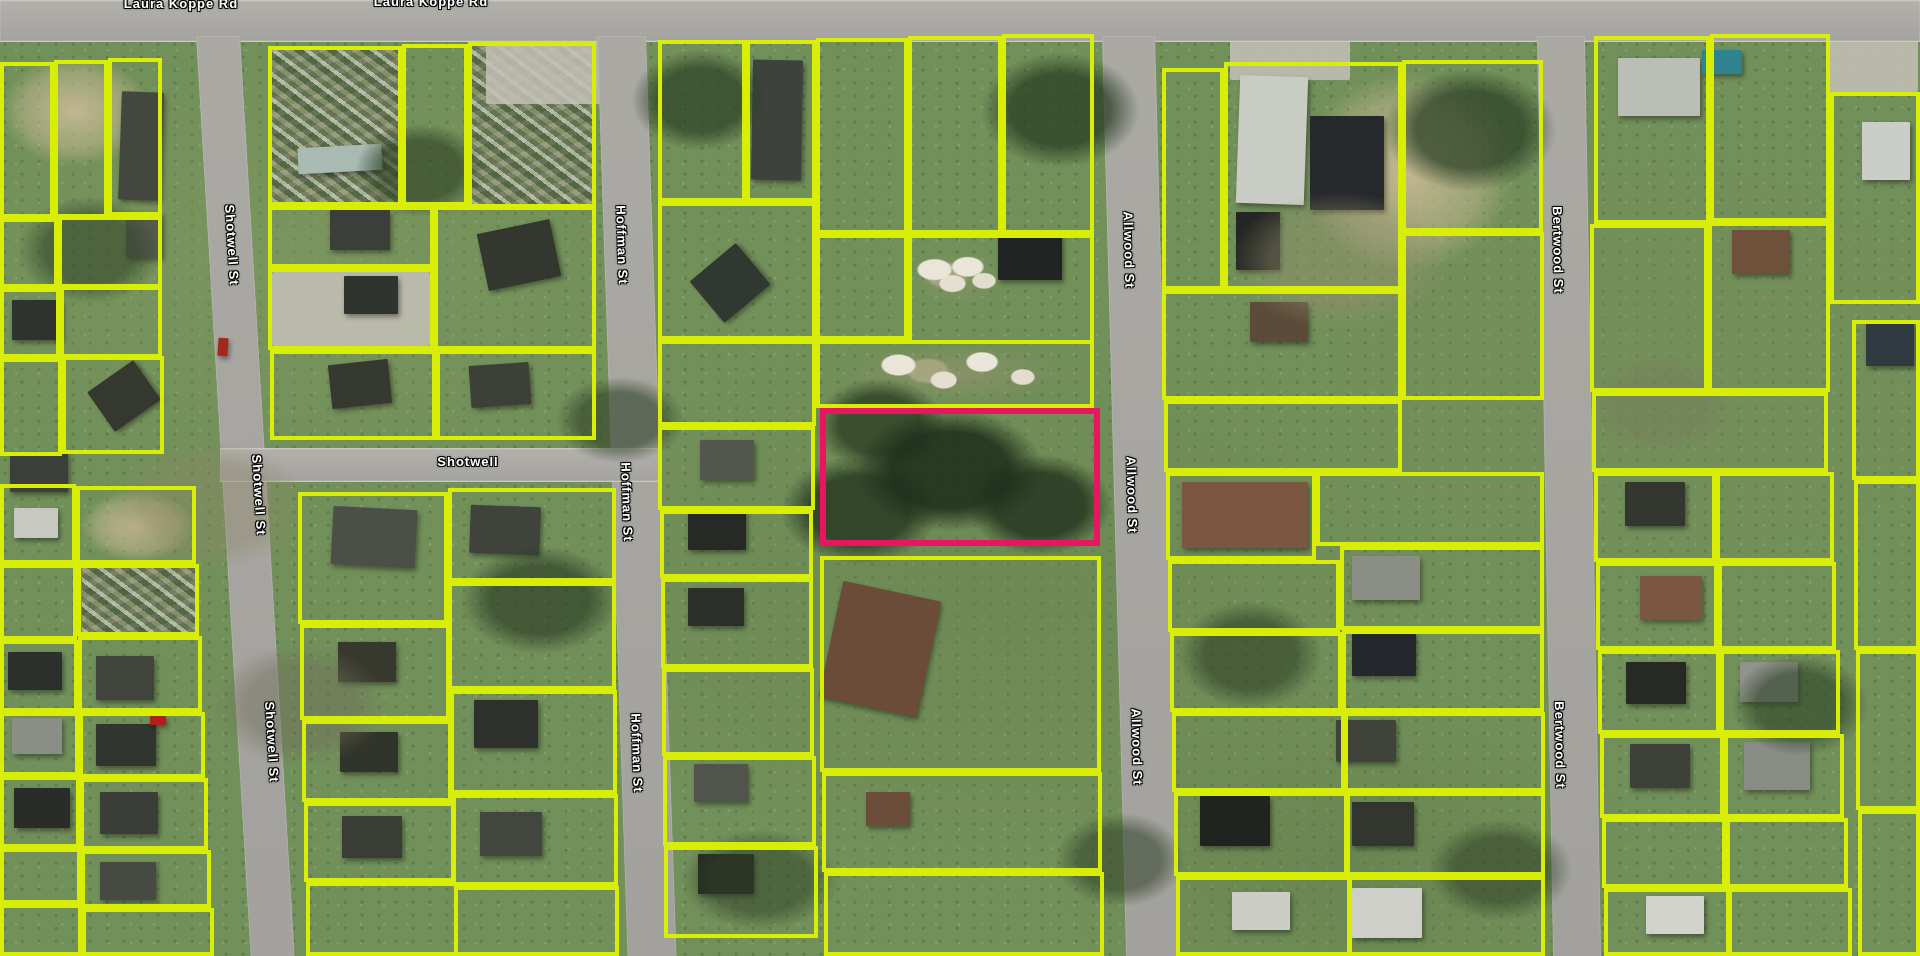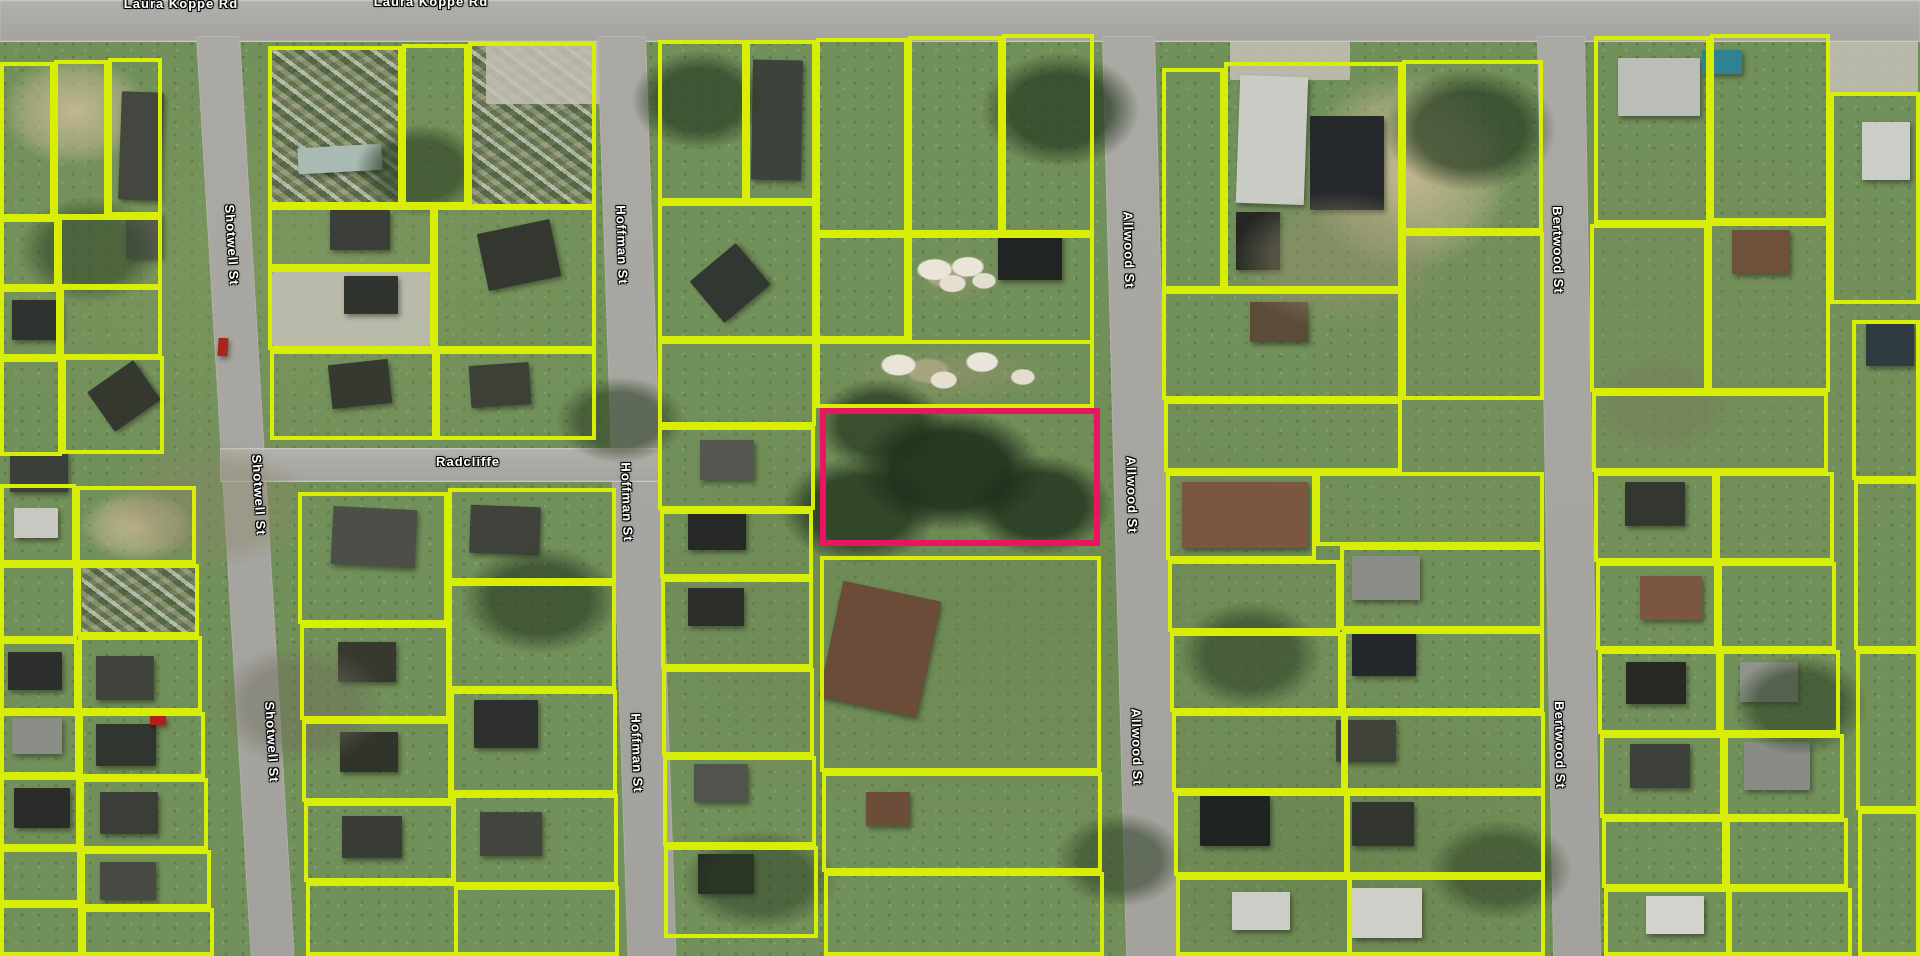--- a/index.html
+++ b/index.html
@@ -265,19 +265,19 @@
     <div class="parcel" style="left: 1858px; top: 810px; width: 62px; height: 146px; border-color: rgb(217, 238, 7);"></div>
     <div class="parcel highlight" style="left: 820px; top: 408px; width: 280px; height: 138px; border-color: rgb(234, 21, 96);"></div>
     <div class="street-label" style="left: 181px; top: 3px; transform: translate(-50%, -50%) rotate(0deg);">Laura Koppe Rd</div>
     <div class="street-label" style="left: 431px; top: 1px; transform: translate(-50%, -50%) rotate(0deg);">Laura Koppe Rd</div>
     <div class="street-label" style="left: 232px; top: 245px; transform: translate(-50%, -50%) rotate(86.6deg);">Shotwell St</div>
     <div class="street-label" style="left: 259px; top: 495px; transform: translate(-50%, -50%) rotate(86.6deg);">Shotwell St</div>
     <div class="street-label" style="left: 272px; top: 742px; transform: translate(-50%, -50%) rotate(86.6deg);">Shotwell St</div>
     <div class="street-label" style="left: 622px; top: 245px; transform: translate(-50%, -50%) rotate(88.1deg);">Hoffman St</div>
     <div class="street-label" style="left: 627px; top: 502px; transform: translate(-50%, -50%) rotate(88.1deg);">Hoffman St</div>
     <div class="street-label" style="left: 637px; top: 753px; transform: translate(-50%, -50%) rotate(88.1deg);">Hoffman St</div>
-    <div class="street-label" style="left: 468px; top: 461px; transform: translate(-50%, -50%) rotate(0deg);">Radcliffe</div>
+    <div class="street-label" style="left: 468px; top: 461px; transform: translate(-50%, -50%) rotate(0deg);">Shotwell</div>
     <div class="street-label" style="left: 1129px; top: 250px; transform: translate(-50%, -50%) rotate(88.5deg);">Allwood St</div>
     <div class="street-label" style="left: 1132px; top: 495px; transform: translate(-50%, -50%) rotate(88.5deg);">Allwood St</div>
     <div class="street-label" style="left: 1137px; top: 747px; transform: translate(-50%, -50%) rotate(88.5deg);">Allwood St</div>
     <div class="street-label" style="left: 1558px; top: 250px; transform: translate(-50%, -50%) rotate(89deg);">Bertwood St</div>
     <div class="street-label" style="left: 1560px; top: 745px; transform: translate(-50%, -50%) rotate(89deg);">Bertwood St</div>
   </div>
 
 </body></html>

